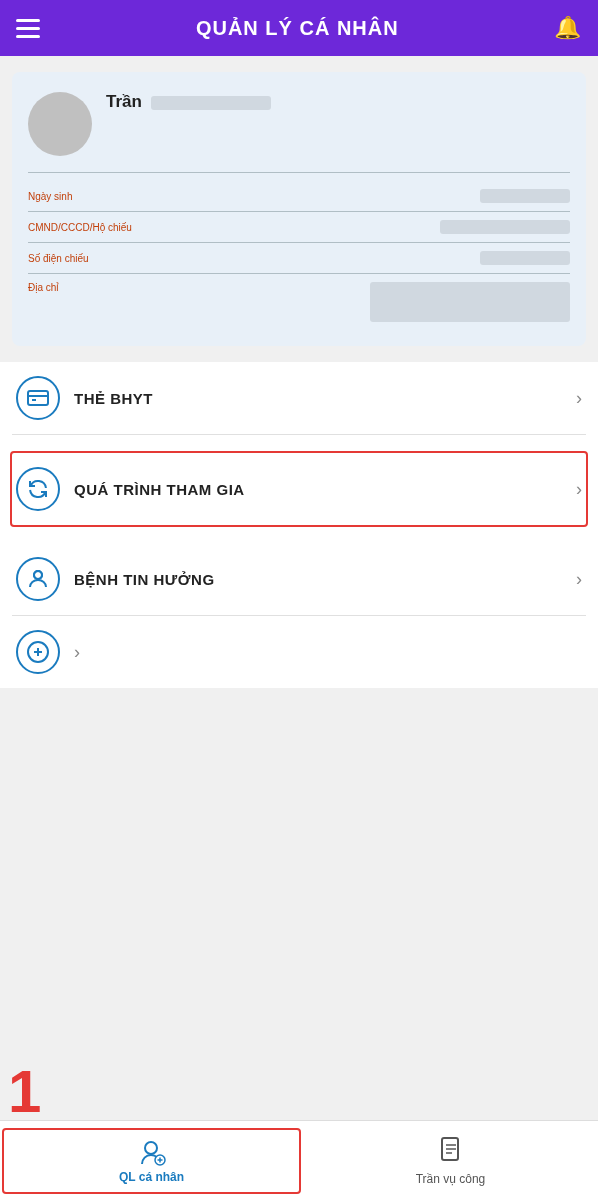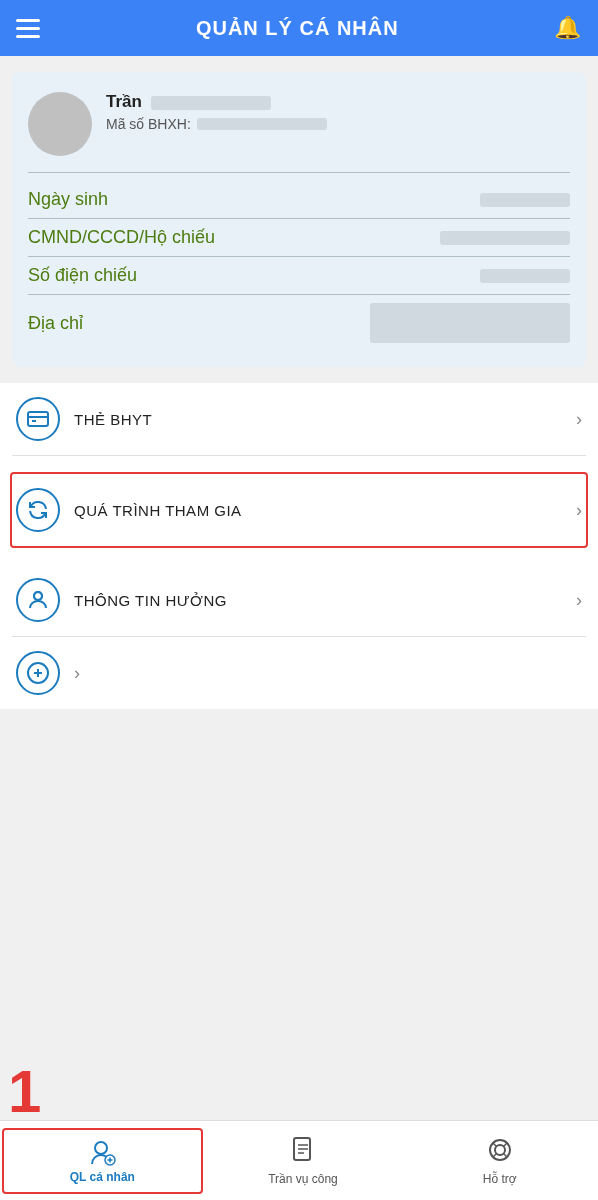--- a/index.html
+++ b/index.html
@@ -7,21 +7,21 @@
       width: 598px;
       min-height: 1200px;
       font-family: 'Segoe UI', Arial, sans-serif;
       background: #f0f0f0;
       position: relative;
       overflow-x: hidden;
     }
 
     
     .header {
-      background: #3b82f6;
+      background: #6d28d9;
       height: 56px;
       display: flex;
       align-items: center;
       justify-content: space-between;
       padding: 0 16px;
     }
     .header-title {
       color: white;
       font-size: 20px;
       font-weight: bold;
@@ -105,25 +105,25 @@
     }
     .profile-field {
       display: flex;
       align-items: center;
       justify-content: space-between;
       padding: 8px 0;
       border-bottom: 1px solid #b0bec5;
     }
     .profile-field:last-child {
       border-bottom: none;
-      align-items: center;
+      align-items: flex-start;
     }
     .field-label {
-      font-size: 18px;
-      color: #4d7c0f;
+      font-size: 10px;
+      color: #c2410c;
       min-width: 130px;
     }
     .field-value-blur {
       display: inline-block;
       height: 14px;
       background: #d0d8e0;
       border-radius: 3px;
     }
     .field-value-blur.sm { width: 90px; }
     .field-value-blur.md { width: 130px; }
@@ -162,21 +162,21 @@
       align-items: center;
       justify-content: center;
       color: #1a7bbf;
       font-size: 20px;
       flex-shrink: 0;
       margin-right: 14px;
     }
     .menu-label {
       flex: 1;
       font-size: 15px;
-      font-weight: normal;
+      font-weight: bold;
       color: #222;
       letter-spacing: 0.5px;
     }
     .menu-arrow {
       color: #888;
       font-size: 18px;
     }
 
     
     .big-number {
@@ -250,24 +250,20 @@
 <div class="content-wrapper">
 
   <div class="profile-card">
     <div class="profile-top">
       <div class="avatar"></div>
       <div class="profile-info">
         <div class="profile-name">
           <span>Trần</span>
           <span class="profile-name-blur"></span>
         </div>
-        <div class="profile-bhxh">
-          <span>Mã số BHXH:</span>
-          <span class="bhxh-blur"></span>
-        </div>
       </div>
     </div>
     <hr class="profile-divider">
 
     <div class="profile-field">
       <span class="field-label">Ngày sinh</span>
       <span class="field-value-blur sm"></span>
     </div>
     <div class="profile-field">
       <span class="field-label">CMND/CCCD/Hộ chiếu</span>
@@ -311,21 +307,21 @@
 
     <div class="menu-item">
       <div class="menu-icon-circle">
         <svg width="24" height="24" viewBox="0 0 24 24" fill="none" stroke="#1a7bbf" stroke-width="2">
           <circle cx="12" cy="8" r="4"></circle>
           <path d="M4 20c0-4 3.6-7 8-7s8 3 8 7"></path>
           <circle cx="12" cy="8" r="4"></circle>
           <line x1="12" y1="13" x2="12" y2="13"></line>
         </svg>
       </div>
-      <span class="menu-label">THÔNG TIN HƯỞNG</span>
+      <span class="menu-label">BỆNH TIN HƯỞNG</span>
       <span class="menu-arrow">›</span>
     </div>
 
     <div class="menu-item">
       <div class="menu-icon-circle">
         <svg width="24" height="24" viewBox="0 0 24 24" fill="none" stroke="#1a7bbf" stroke-width="2">
           <circle cx="12" cy="12" r="10"></circle>
           <line x1="12" y1="8" x2="12" y2="16"></line>
           <line x1="8" y1="12" x2="16" y2="12"></line>
         </svg>
@@ -360,27 +356,14 @@
         <rect x="5" y="2" width="16" height="22" rx="2" stroke="#555" stroke-width="2"></rect>
         <line x1="9" y1="9" x2="19" y2="9" stroke="#555" stroke-width="1.5"></line>
         <line x1="9" y1="13" x2="19" y2="13" stroke="#555" stroke-width="1.5"></line>
         <line x1="9" y1="17" x2="15" y2="17" stroke="#555" stroke-width="1.5"></line>
       </svg>
     </div>
     <span class="nav-label">Trần vụ công</span>
   </div>
 
 
-  <div class="nav-item">
-    <div>
-      <svg width="28" height="28" viewBox="0 0 28 28" fill="none">
-        <circle cx="14" cy="14" r="10" stroke="#555" stroke-width="2"></circle>
-        <circle cx="14" cy="14" r="5" stroke="#555" stroke-width="2"></circle>
-        <line x1="7" y1="7" x2="10.5" y2="10.5" stroke="#555" stroke-width="1.5"></line>
-        <line x1="21" y1="7" x2="17.5" y2="10.5" stroke="#555" stroke-width="1.5"></line>
-        <line x1="7" y1="21" x2="10.5" y2="17.5" stroke="#555" stroke-width="1.5"></line>
-        <line x1="21" y1="21" x2="17.5" y2="17.5" stroke="#555" stroke-width="1.5"></line>
-      </svg>
-    </div>
-    <span class="nav-label">Hỗ trợ</span>
-  </div>
 
 </div>
 
 </body></html>

